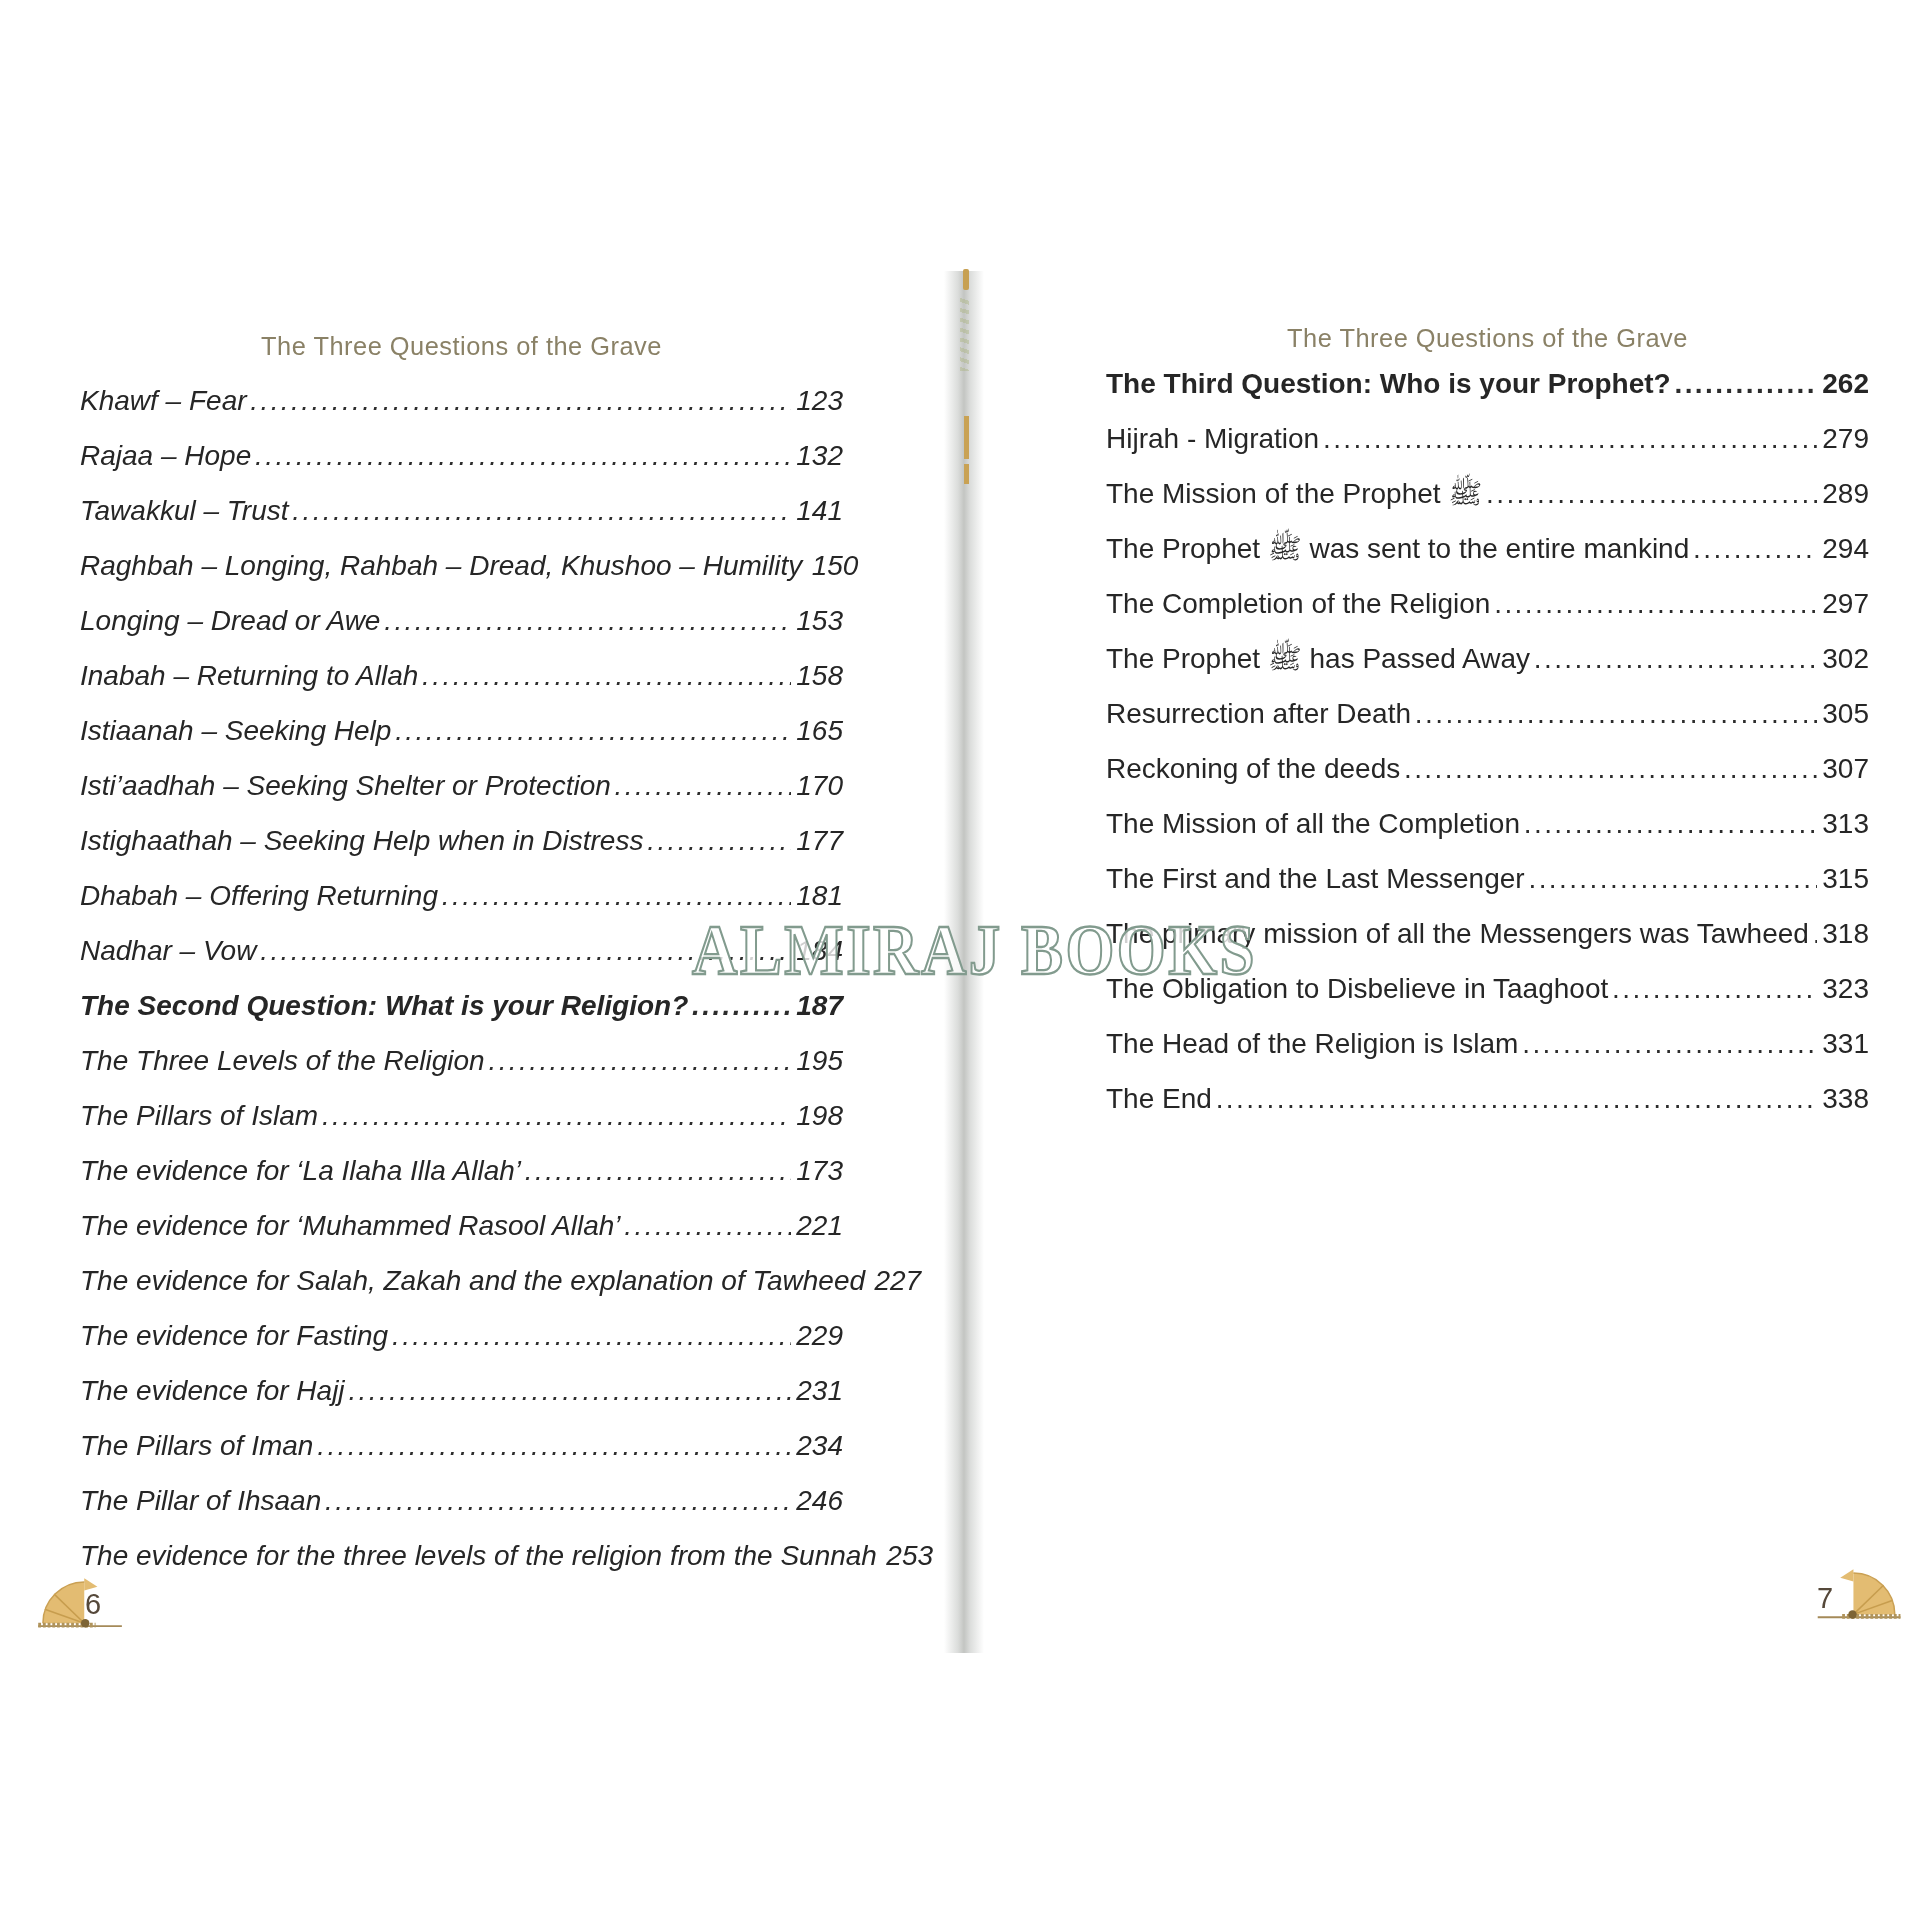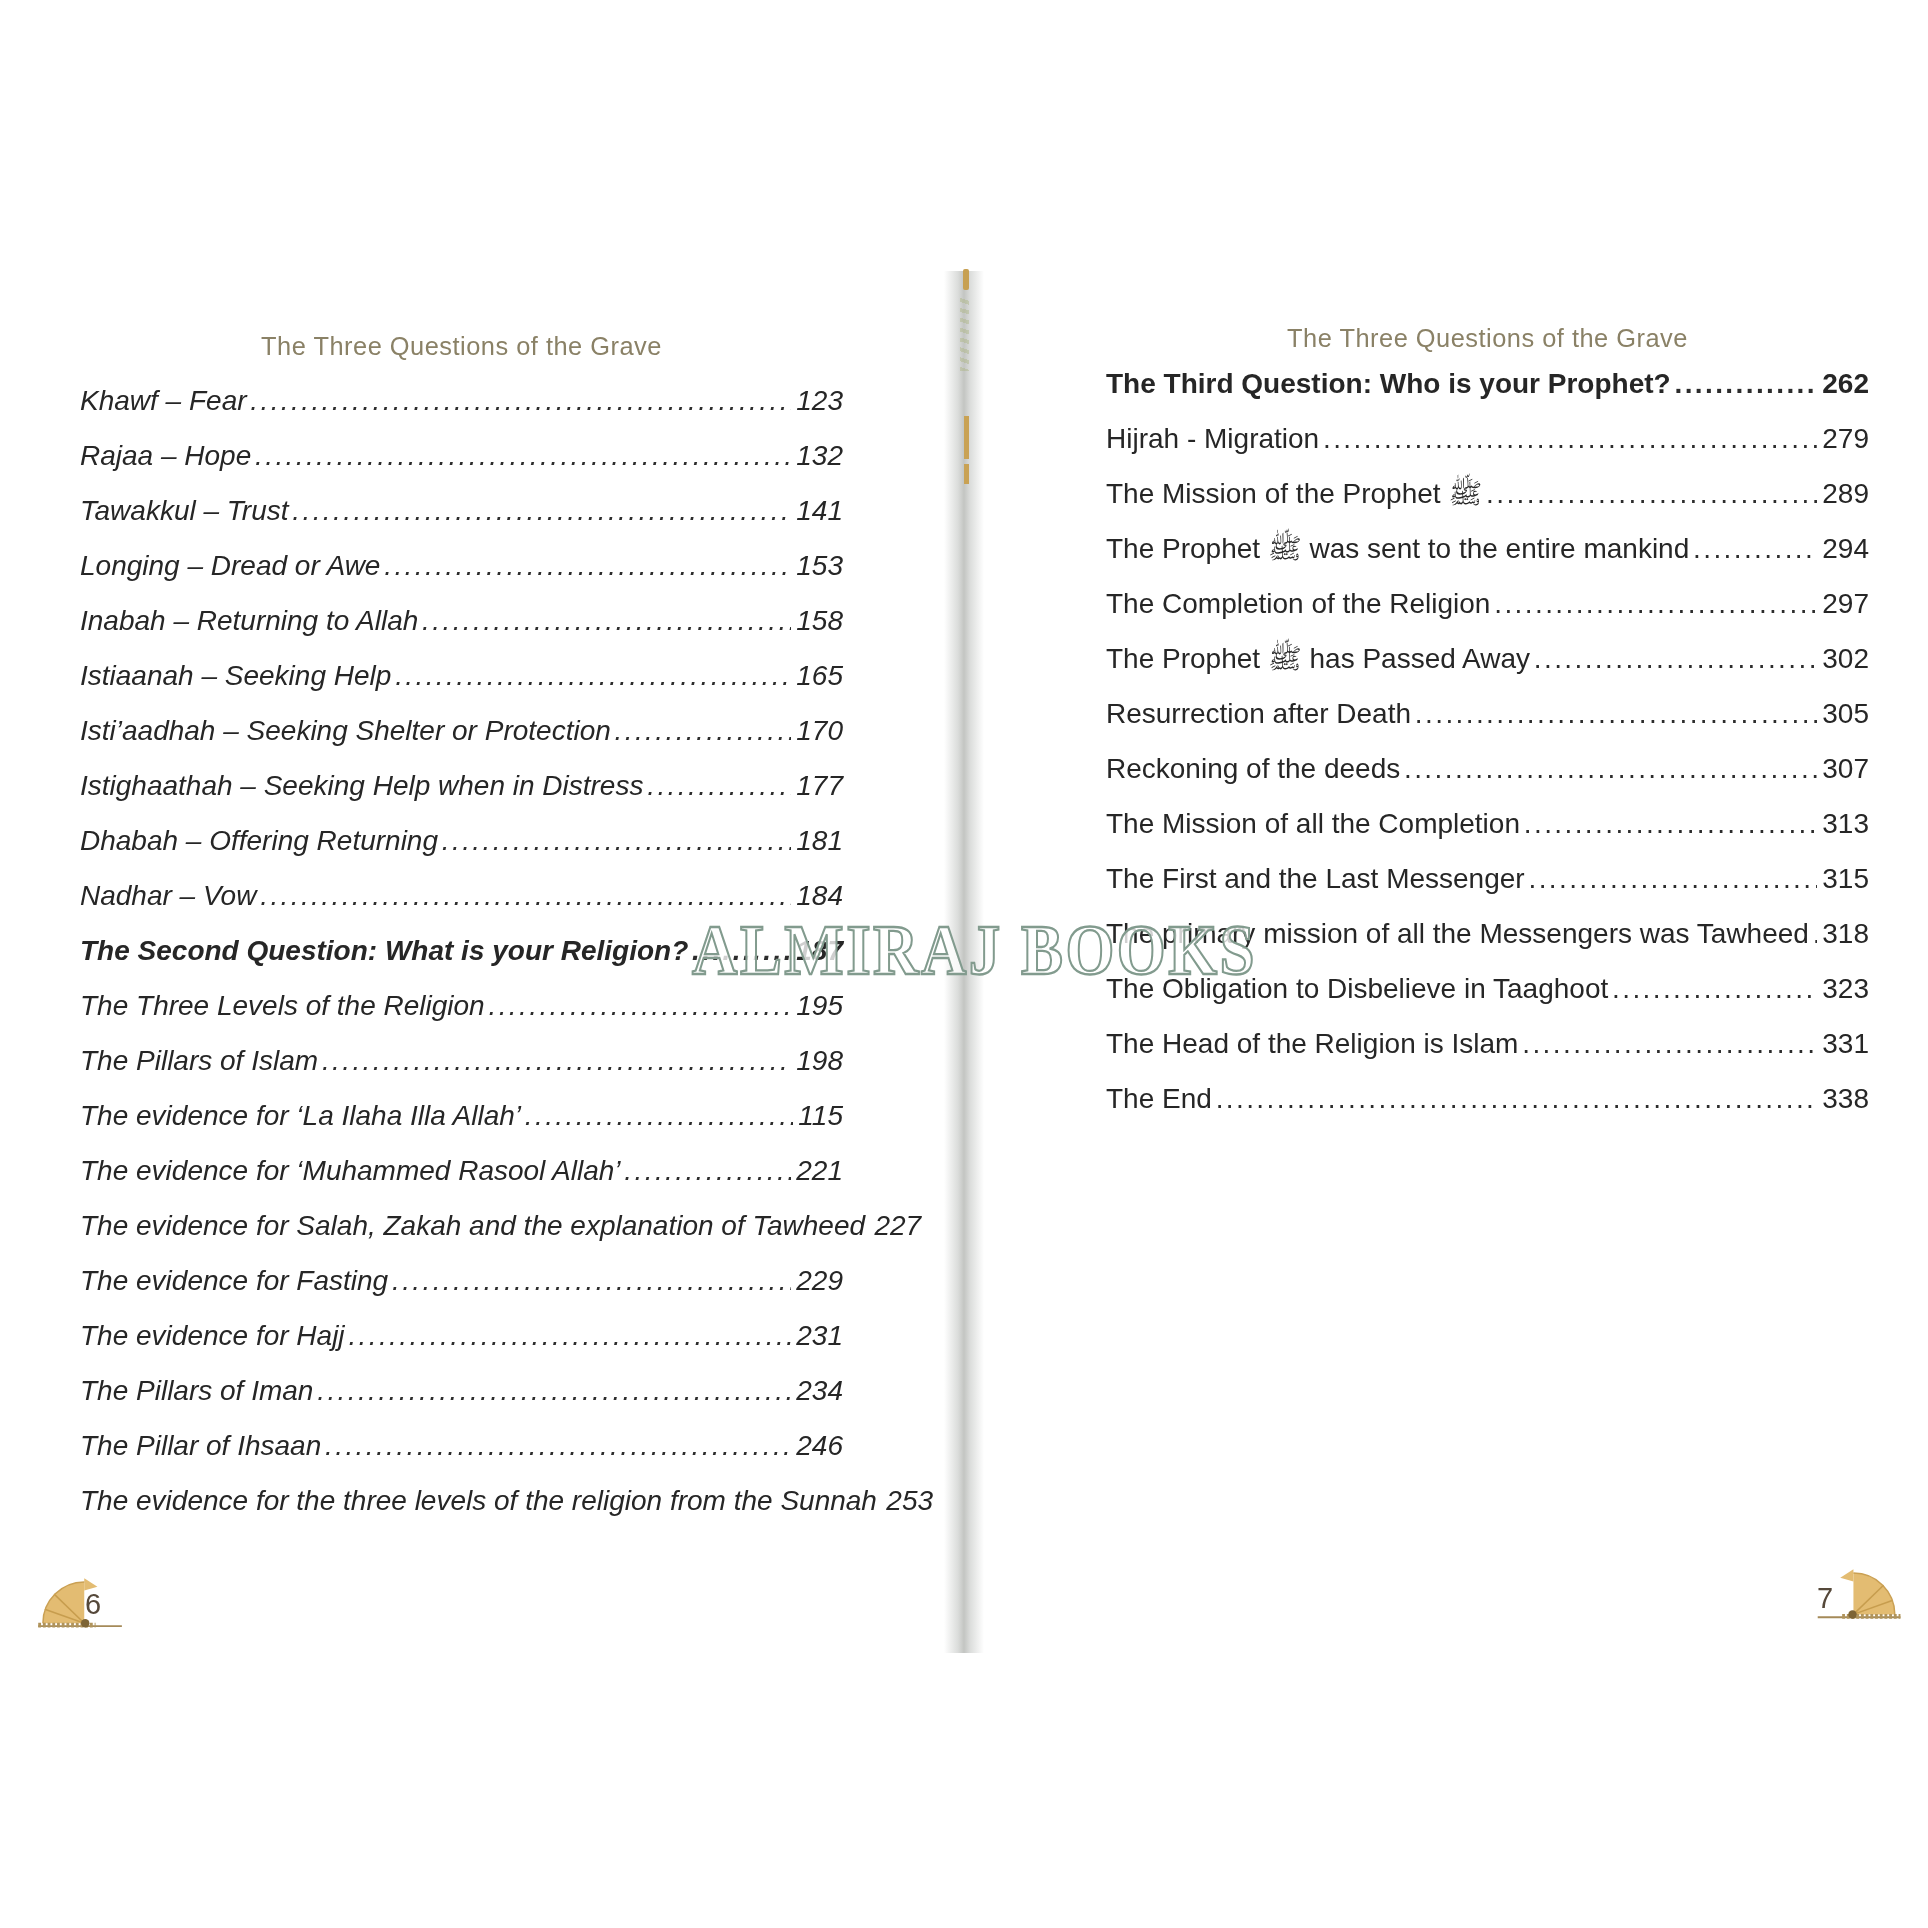--- a/index.html
+++ b/index.html
@@ -110,20 +110,25 @@
           <span class="toc-dots"></span>
           <span class="toc-page">132</span>
         </div>
 
         <div class="toc-row">
           <span class="toc-label">Tawakkul – Trust</span>
           <span class="toc-dots"></span>
           <span class="toc-page">141</span>
         </div>
 
+        <div class="toc-row">
+          <span class="toc-label">Raghbah – Longing, Rahbah – Dread, Khushoo – Humility</span>
+          <span class="toc-dots"></span>
+          <span class="toc-page">150</span>
+        </div>
 
         <div class="toc-row">
           <span class="toc-label">Longing – Dread or Awe</span>
           <span class="toc-dots"></span>
           <span class="toc-page">153</span>
         </div>
 
         <div class="toc-row">
           <span class="toc-label">Inabah – Returning to Allah</span>
           <span class="toc-dots"></span>
@@ -174,21 +179,21 @@
 
         <div class="toc-row">
           <span class="toc-label">The Pillars of Islam</span>
           <span class="toc-dots"></span>
           <span class="toc-page">198</span>
         </div>
 
         <div class="toc-row">
           <span class="toc-label">The evidence for ‘La Ilaha Illa Allah’</span>
           <span class="toc-dots"></span>
-          <span class="toc-page">115</span>
+          <span class="toc-page">173</span>
         </div>
 
         <div class="toc-row">
           <span class="toc-label">The evidence for ‘Muhammed Rasool Allah’</span>
           <span class="toc-dots"></span>
           <span class="toc-page">221</span>
         </div>
 
         <div class="toc-row">
           <span class="toc-label">The evidence for Salah, Zakah and the explanation of Tawheed</span>

